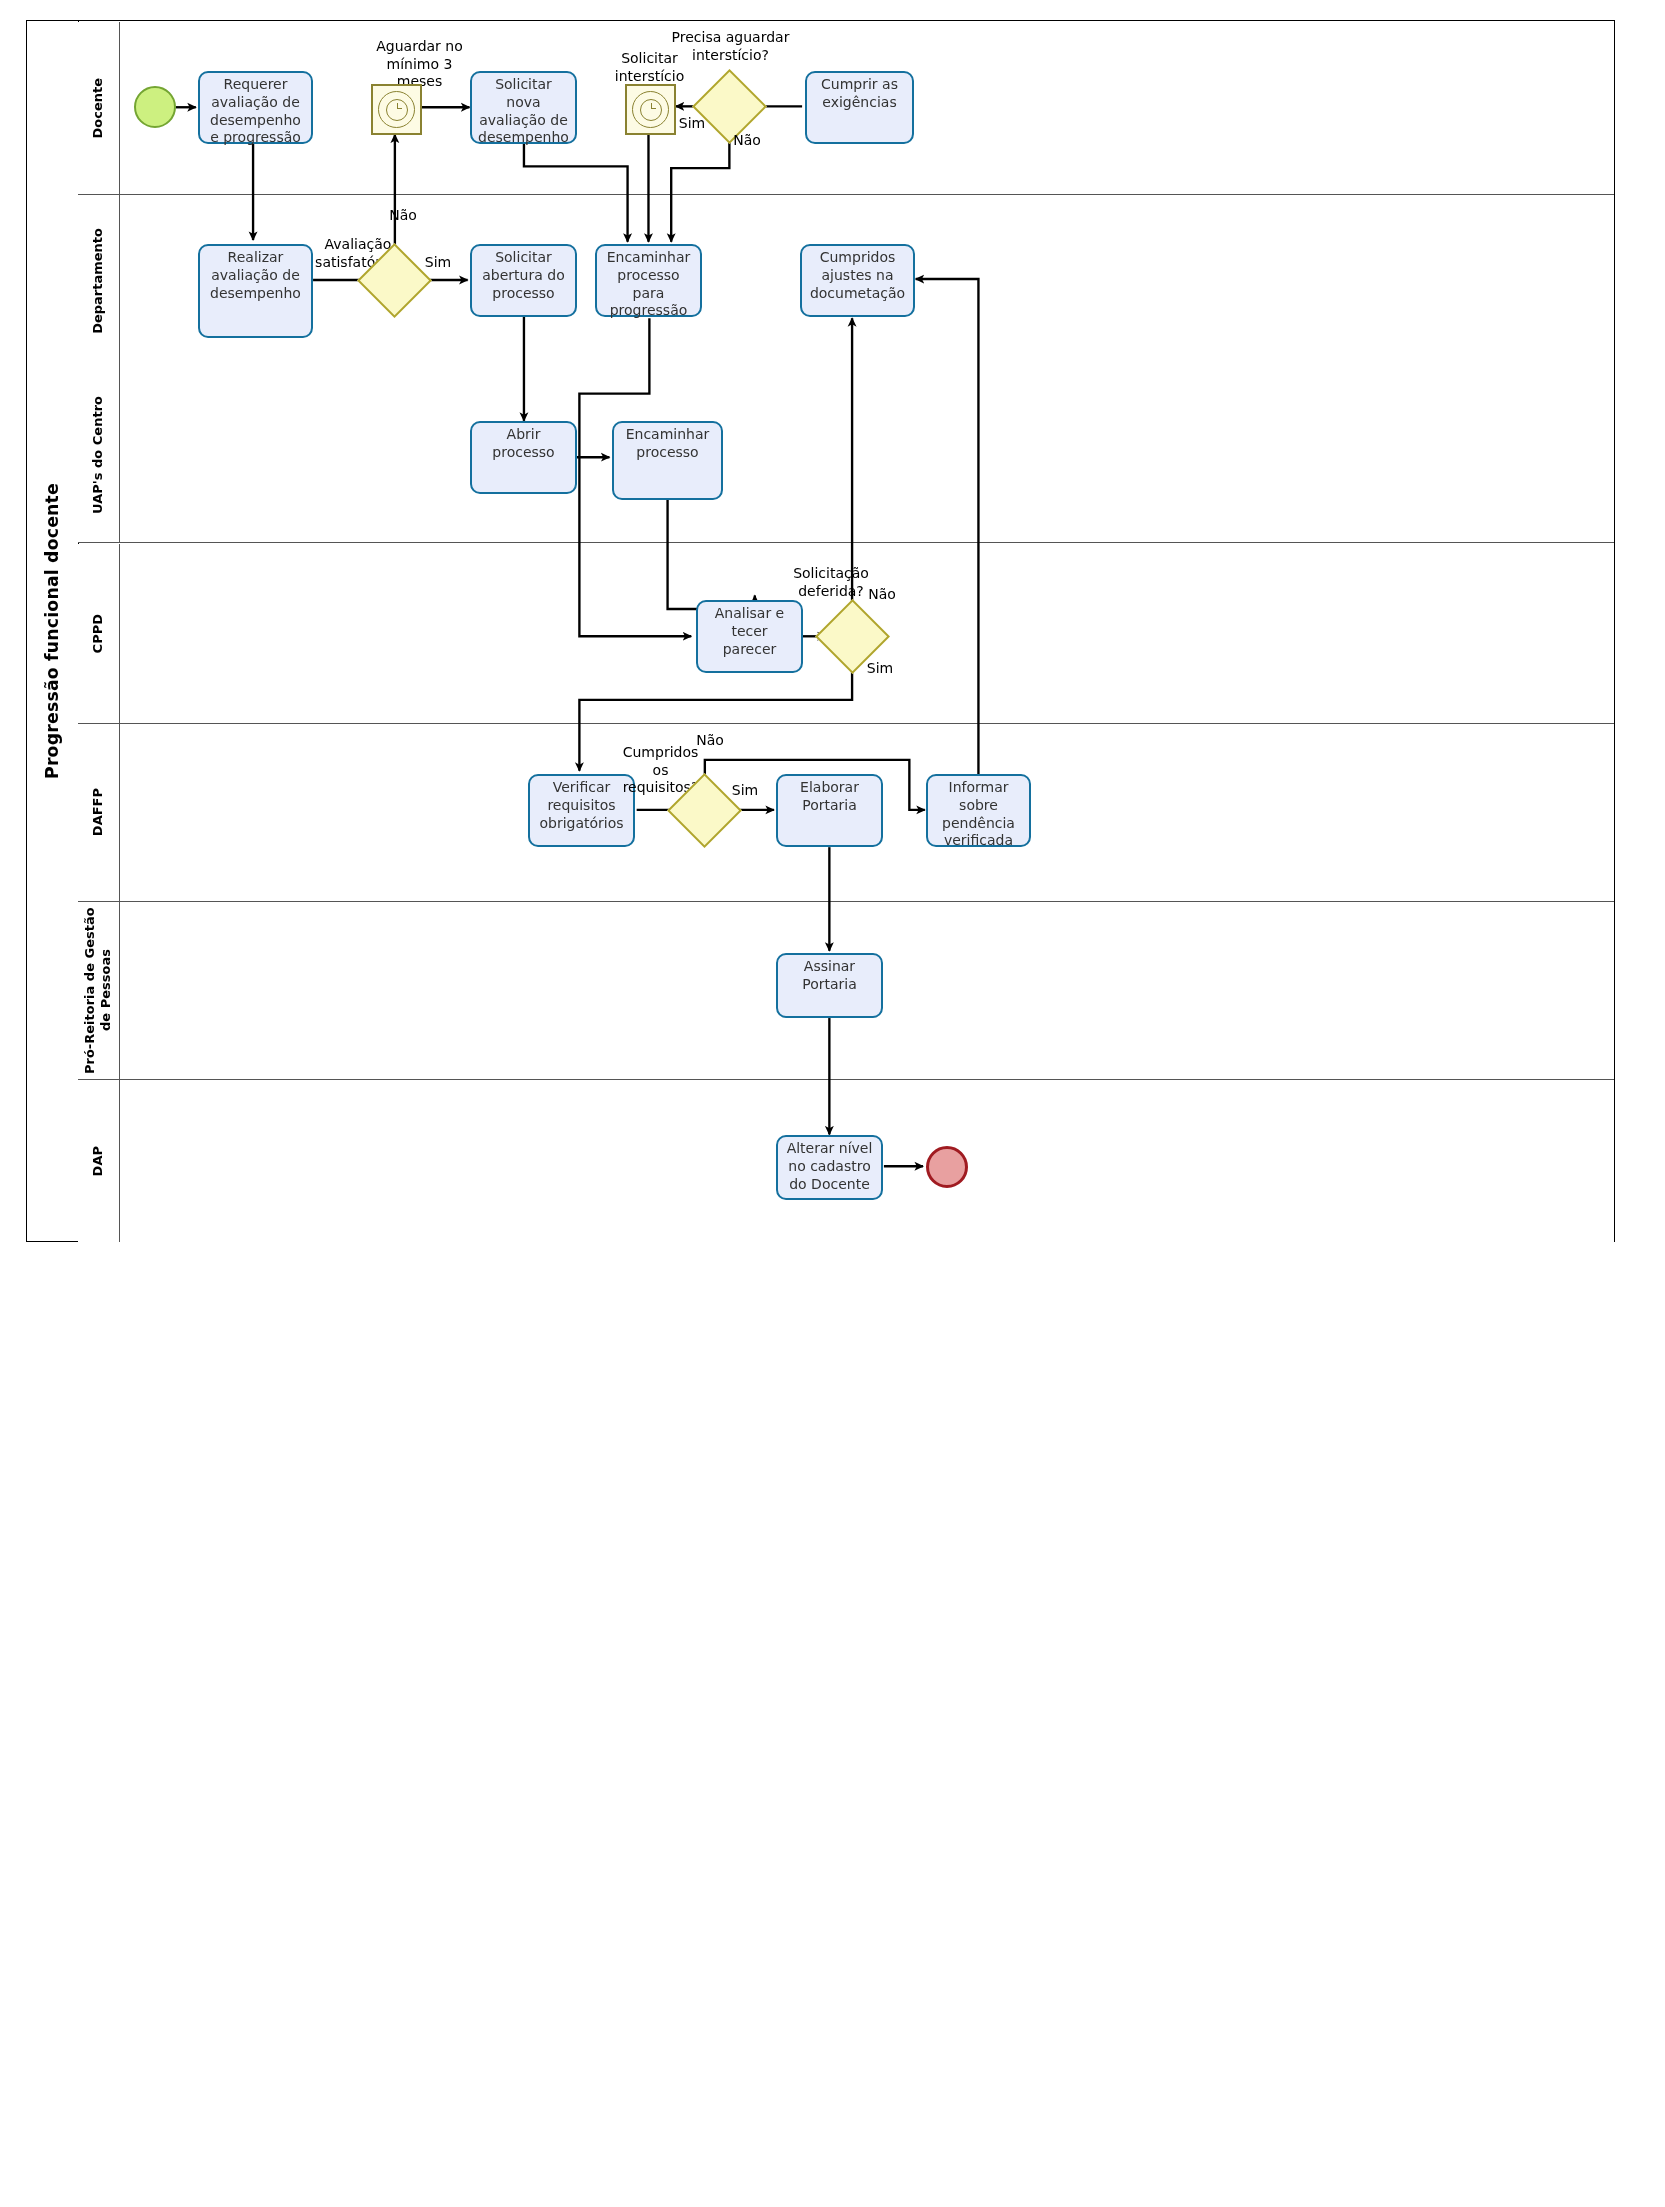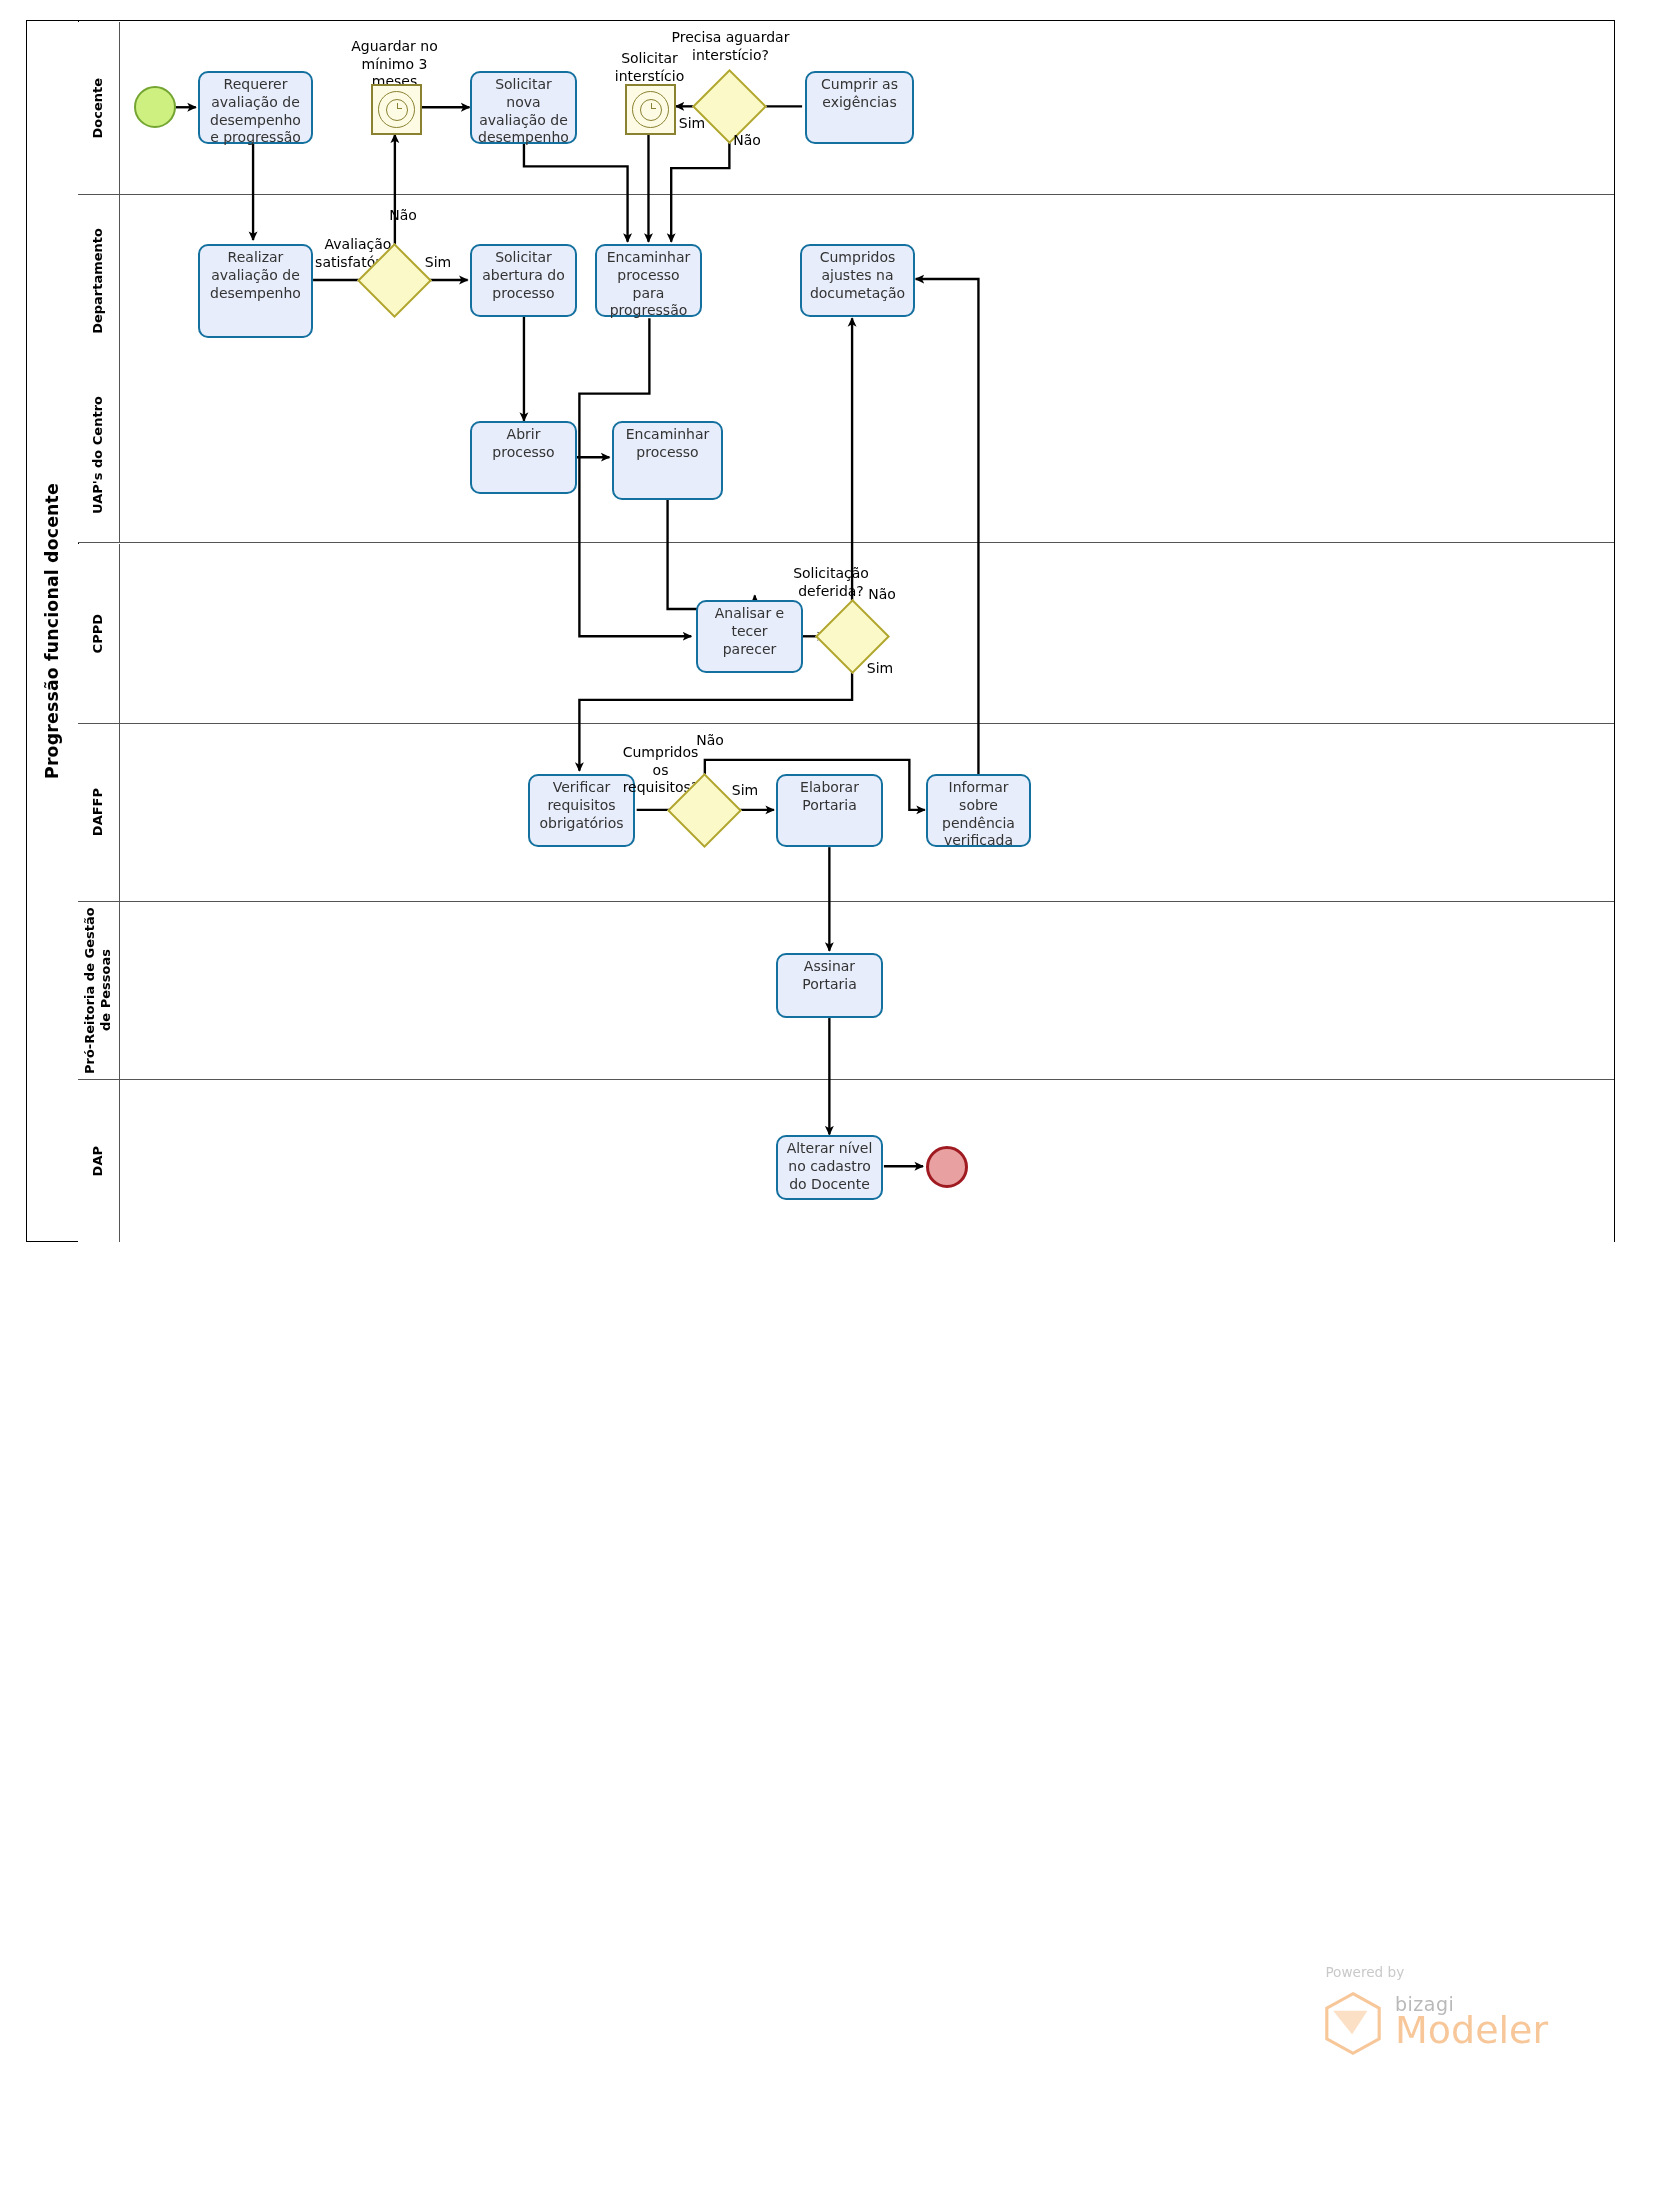--- a/index.html
+++ b/index.html
@@ -167,21 +167,21 @@
       <path d="M972,1283 L1015,1283"></path>
     </g>
   </svg>
 
   <div class="ev ev-start" style="left:134px;top:86px;"></div>
 
   <div class="task" style="left:198px;top:71px;width:115px;height:73px;">
     <span>Requerer avaliação de desempenho e progressão</span>
   </div>
 
-  <div class="lbl" style="left:340px;top:38px;width:109px;">Aguardar no mínimo 3 meses</div>
+  <div class="lbl" style="left:365px;top:38px;width:109px;">Aguardar no mínimo 3 meses</div>
   <div class="ev-timer" style="position:absolute;left:371px;top:84px;">
     <div class="inner">
         <div class="clock"></div>
       </div>
   </div>
 
   <div class="task" style="left:470px;top:71px;width:107px;height:73px;">
     <span>Solicitar nova avaliação de desempenho</span>
   </div>
 
@@ -259,24 +259,15 @@
   <div class="task" style="left:776px;top:953px;width:107px;height:65px;">
     <span>Assinar Portaria</span>
   </div>
 
   <div class="task" style="left:776px;top:1135px;width:107px;height:65px;">
     <span>Alterar nível no cadastro do Docente</span>
   </div>
 
   <div class="ev ev-end" style="left:926px;top:1146px;"></div>
 
-  <div class="logo">
-    <div class="pw">Powered by</div>
-    <svg class="hex" width="62" height="65" viewBox="0 0 68 72">
-      <polygon points="34,3 63,19 63,53 34,69 5,53 5,19" fill="none" stroke="#f7c79a" stroke-width="3.5"></polygon>
-      <polygon points="12,22 50,22 33,48" fill="#fbe0c6"></polygon>
-    </svg>
-    <div class="bz">bizagi</div>
-    <div class="md">Modeler</div>
-  </div>
 
 </div>
 
 
 </body></html>

